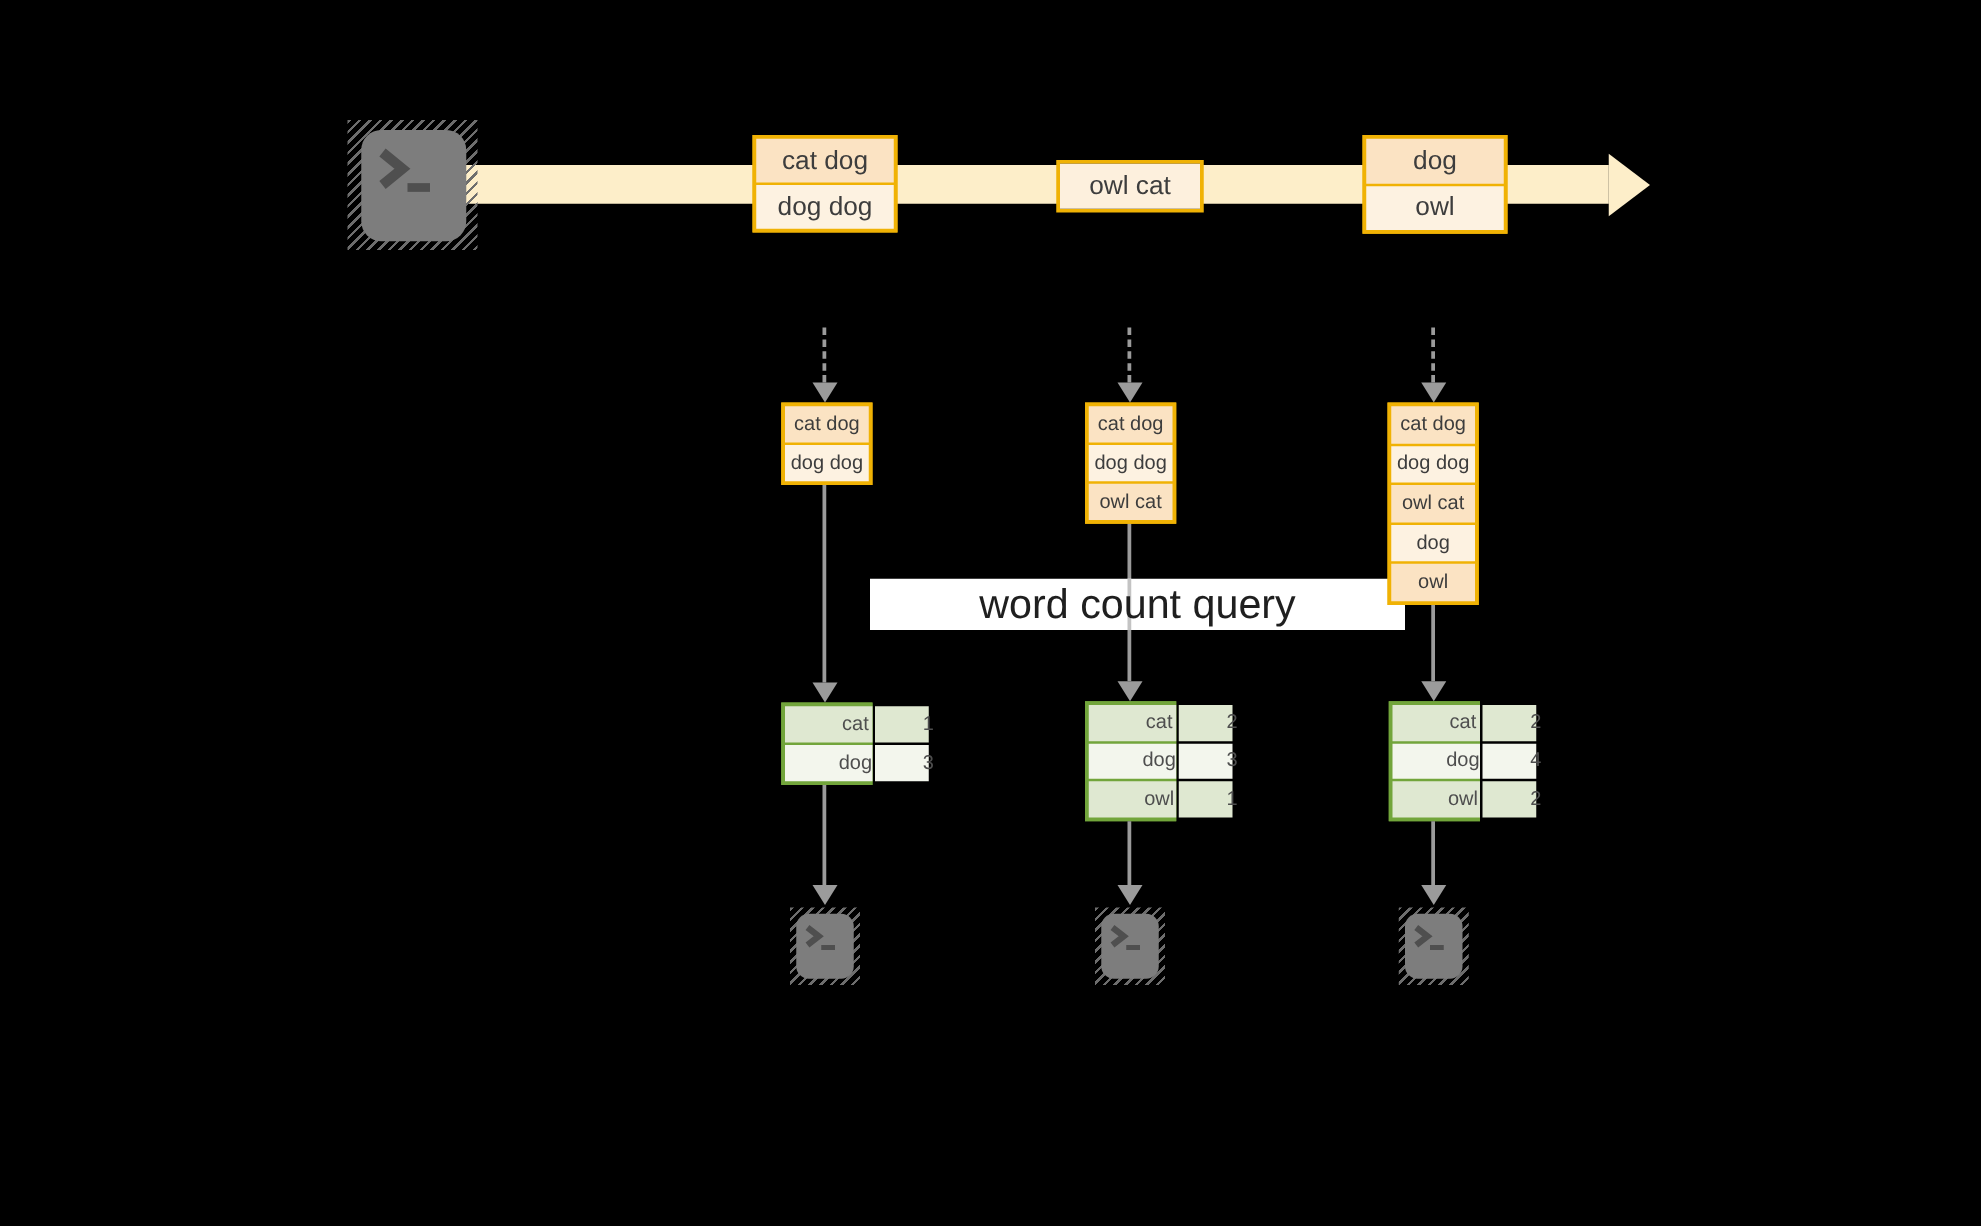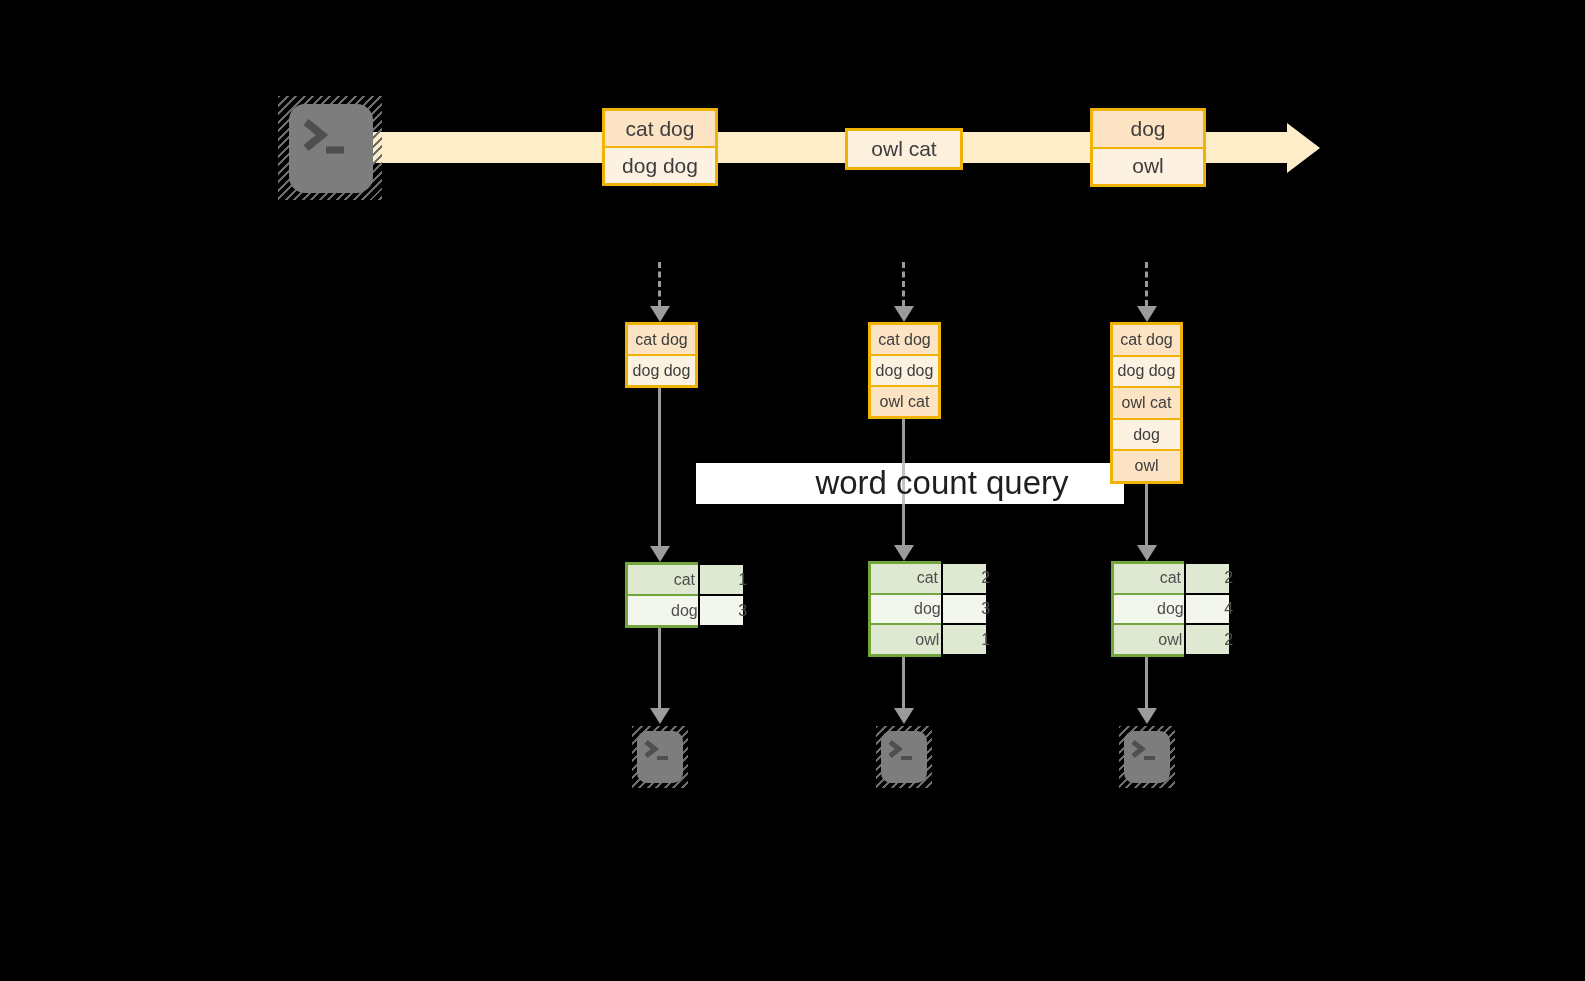--- a/index.html
+++ b/index.html
@@ -44,21 +44,21 @@
   .vline { position:absolute; width:3px; background:#9b9b9b; z-index:2; }
   .vline.on-band { background:#c3c3c3; z-index:4; }
   .tri-down { position:absolute; width:0; height:0;
     border-left:10px solid transparent; border-right:10px solid transparent;
     border-top:16px solid #9b9b9b; z-index:2; }
   
   .query-band { position:absolute; left:696px; top:463px; width:428px; height:41px;
     background:#ffffff; z-index:3; }
   .query-label { position:absolute; left:696px; top:459px; width:428px; height:48px;
     display:flex; align-items:center; justify-content:center; font-size:33px;
-    font-weight:300; color:#1f1f1f; z-index:5;margin-left:32px; }
+    font-weight:300; color:#1f1f1f; z-index:5; }
   
   .term { position:absolute; z-index:2; }
   .term .hatch { position:absolute; inset:0;
     background:repeating-linear-gradient(135deg,#6d6d6d 0 2px,transparent 2px 6px); }
   .term .body { position:absolute; background:#7d7d7d; }
   #source { left:278px; top:96px; width:104px; height:104px; }
   #source .body { left:11px; top:8px; right:9px; bottom:7px; border-radius:16px; }
   #source svg { position:absolute; left:22px; top:20px; }
   .term.small { width:56px; height:62px; }
   .term.small .body { left:5px; top:5px; right:5px; bottom:5px; border-radius:10px; }

